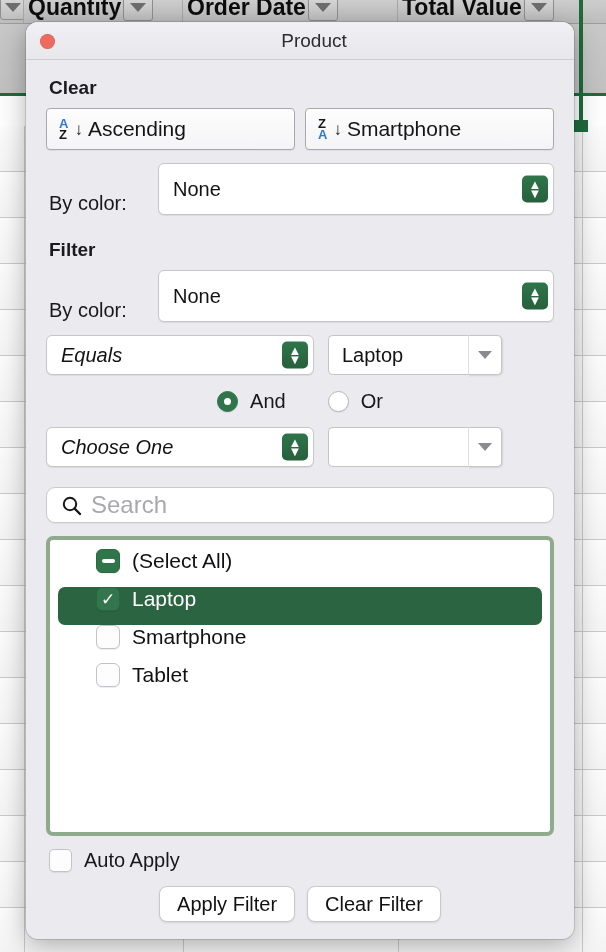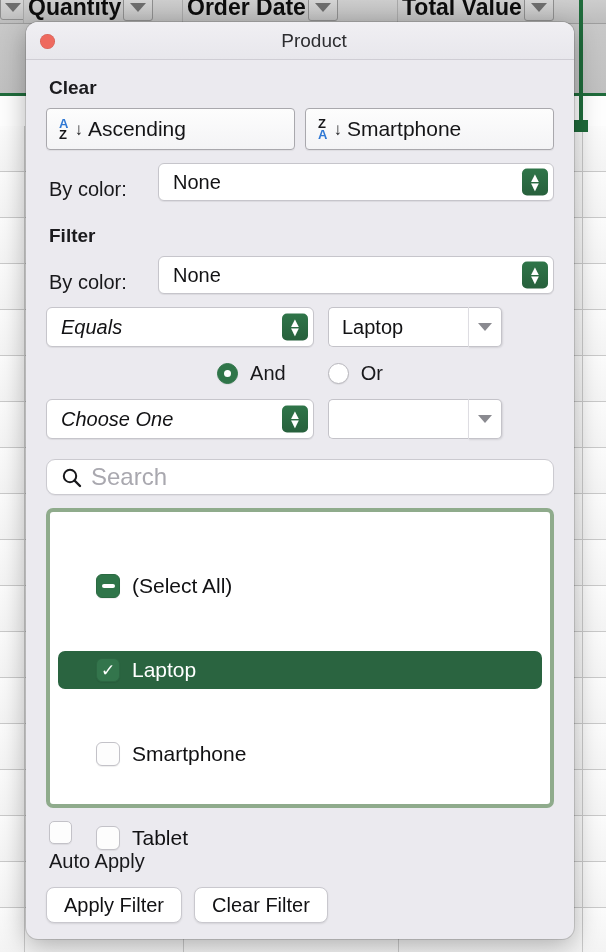--- a/index.html
+++ b/index.html
@@ -100,21 +100,21 @@
   .az .a { color: #2f78d4; }
   .az .z { color: #17171a; }
   .az.desc .z { color: #17171a; }
   .az.desc .a { color: #2f78d4; }
   .arr-dn { font-size: 17px; color: #17171a; margin-left: 1px; line-height: 1; }
 
   .row { display: flex; align-items: flex-end; margin-top: 13px; }
   .row-label { font-size: 20px; color: #18181b; width: 112px; padding-left: 3px; }
 
   .select {
-    position: relative; height: 38px; border-radius: 6px;
+    position: relative; height: 52px; border-radius: 6px;
     background: #ffffff; border: 1px solid #c6c5cb;
     box-shadow: 0 1px 1px rgba(0,0,0,.07);
     display: flex; align-items: center;
     font-size: 20px; color: #121214;
     padding-left: 14px;
   }
   .select .stepper {
     position: absolute; right: 5px; top: 50%; transform: translateY(-50%);
     width: 26px; height: 27px; border-radius: 5px;
     background: linear-gradient(to bottom,#2f7549,#27603c);
@@ -165,41 +165,41 @@
   }
   .search svg { flex: none; }
   .search-ph { font-size: 24px; color: #a9a8af; }
 
   .listbox {
     margin-top: 13px; height: 300px;
     background: #fff; border: 4px solid #8fab8c; border-radius: 7px;
     padding: 9px 8px;
   }
   .lb-item {
-    height: 38px; display: flex; align-items: center; gap: 12px;
+    height: 38px; display: flex; align-items: flex-start; gap: 12px;
     padding-left: 38px; border-radius: 7px;
-    font-size: 21px; color: #111113; margin-top: 46px;
+    font-size: 21px; color: #111113;
   }
   .lb-item.sel { background: #2a6440; color: #ffffff; }
   .cbx {
     flex: none; width: 24px; height: 24px; border-radius: 6px;
     background: #fdfdfd; border: 1px solid #c3c2c8;
     box-shadow: 0 1px 1px rgba(0,0,0,.07);
     display: flex; align-items: center; justify-content: center;
   }
   .cbx.checked { background: #33754c; border-color: #2c6642; color: #fff;
                  font-size: 17px; line-height: 1; }
   .cbx.indet { background: #2f7549; border-color: #2b6a42; }
   .cbx.indet::after { content: ""; width: 13px; height: 4px; border-radius: 2px; background: #fff; }
 
-  .autoapply { display: flex; align-items: flex-start; gap: 6px; margin-top: 13px; padding-left: 3px; flex-direction: column; }
+  .autoapply { display: flex; align-items: center; gap: 12px; margin-top: 13px; padding-left: 3px; }
   .autoapply .label { font-size: 20px; color: #18181b; }
   .cbx.plain { width: 23px; height: 23px; border-radius: 5px; }
 
-  .actions { display: flex; justify-content: flex-start; gap: 12px; margin-top: 14px; }
+  .actions { display: flex; justify-content: center; gap: 12px; margin-top: 14px; }
   .btn {
     height: 36px; padding: 0 17px; border-radius: 8px;
     background: #ffffff; border: 1px solid #c9c8ce;
     box-shadow: 0 1px 2px rgba(0,0,0,.10);
     font-size: 20px; color: #111113;
     display: flex; align-items: center;
   }
 </style>
 </head>
 <body>

